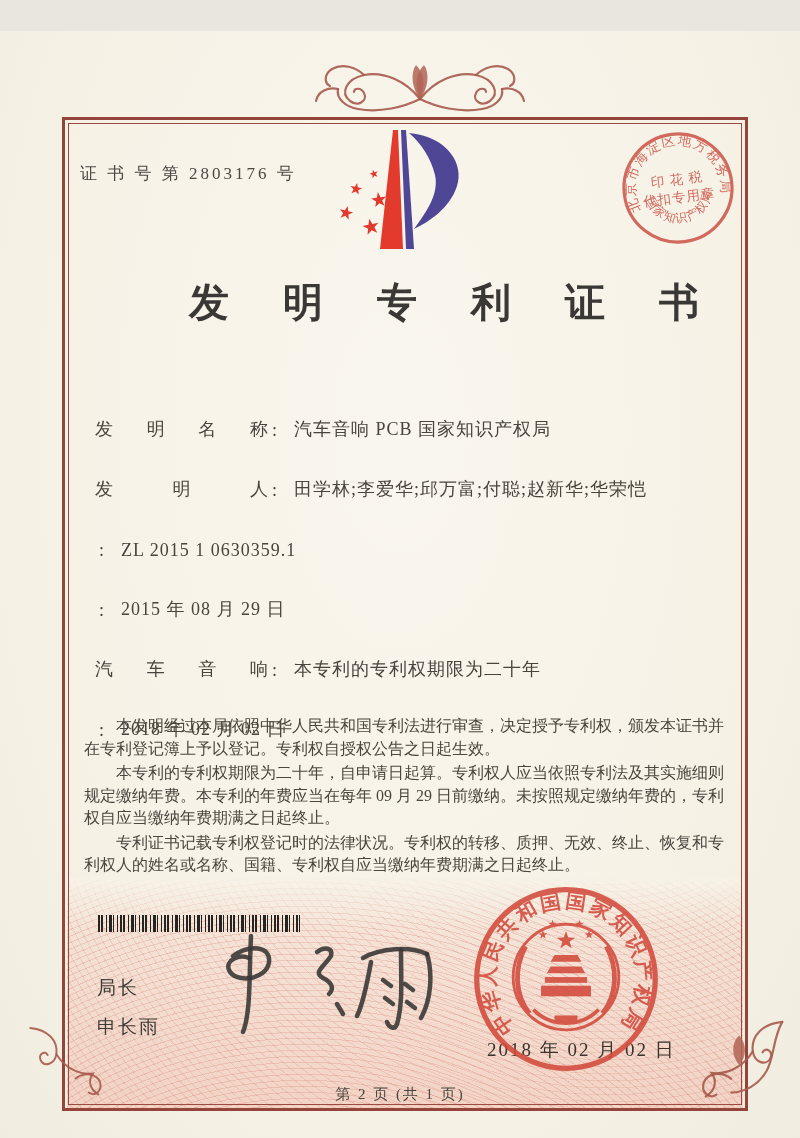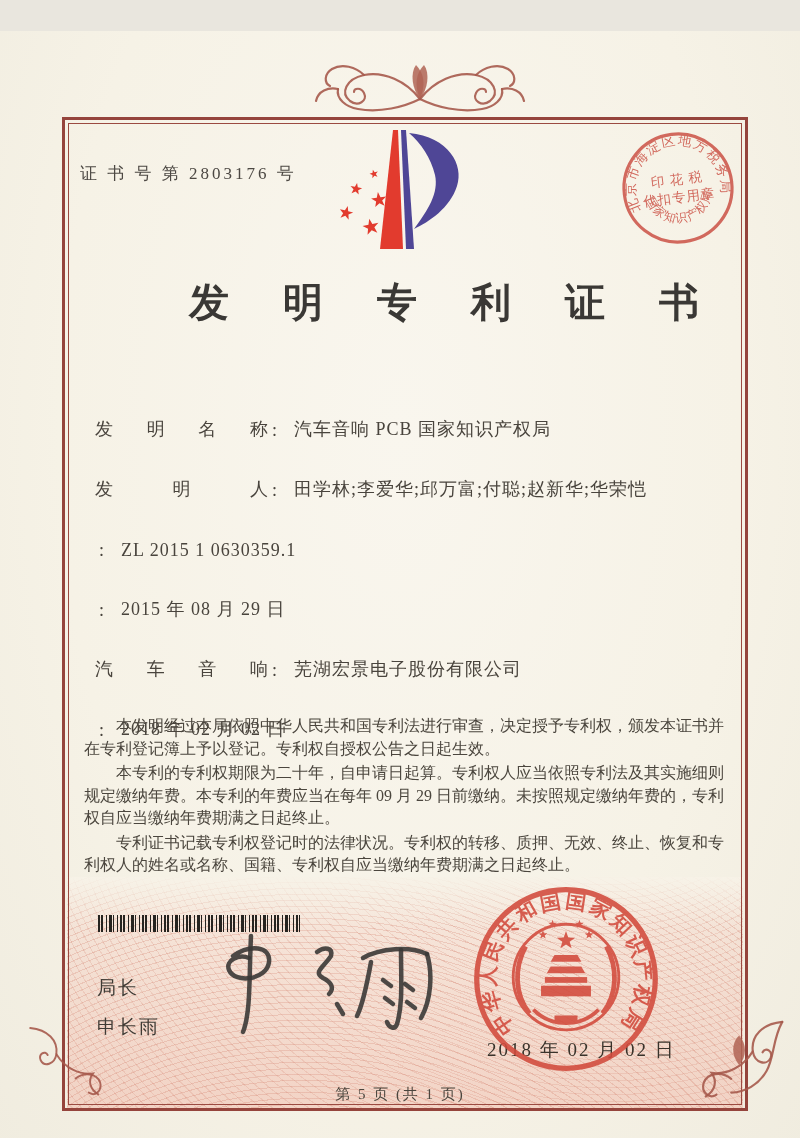--- a/index.html
+++ b/index.html
@@ -167,21 +167,21 @@
         <span class="fcolon">:</span>
       <span class="fvalue">ZL 2015 1 0630359.1</span>
     </div>
     <div class="frow">
         <span class="fcolon">:</span>
       <span class="fvalue">2015 年 08 月 29 日</span>
     </div>
     <div class="frow">
       <span class="flabel">汽车音响</span>
         <span class="fcolon">:</span>
-      <span class="fvalue">芜湖宏景电子股份有限公司</span>
+      <span class="fvalue">本专利的专利权期限为二十年</span>
     </div>
     <div class="frow">
         <span class="fcolon">:</span>
       <span class="fvalue">2018 年 02 月 02 日</span>
     </div>
   </div>
 
   <div class="abs paras">
     <p>本发明经过本局依照中华人民共和国专利法进行审查，决定授予专利权，颁发本证书并在专利登记簿上予以登记。专利权自授权公告之日起生效。</p>
     <p>本专利的专利权期限为二十年，自申请日起算。专利权人应当依照专利法及其实施细则规定缴纳年费。本专利的年费应当在每年 09 月 29 日前缴纳。未按照规定缴纳年费的，专利权自应当缴纳年费期满之日起终止。</p>
@@ -236,16 +236,16 @@
       <rect x="97" y="110" width="6" height="8" fill="#f4ded6"></rect>
       <rect x="112" y="110" width="6" height="8" fill="#f4ded6"></rect>
       <path class="stroke" d="M58,66 C46,88 46,116 62,136" stroke-width="5"></path>
       <path class="stroke" d="M142,66 C154,88 154,116 138,136" stroke-width="5"></path>
       <rect x="88" y="138" width="24" height="7"></rect>
       <path class="stroke" d="M66,132 C76,142 88,146 100,146" stroke-width="4"></path>
       <path class="stroke" d="M134,132 C124,142 112,146 100,146" stroke-width="4"></path>
     </g>
   </svg>
 
-  <div class="abs footer">第 5 页 (共 1 页)</div>
+  <div class="abs footer">第 2 页 (共 1 页)</div>
 
   <div class="abs shadow-bottom"></div>
 </div>
 
 </body></html>

